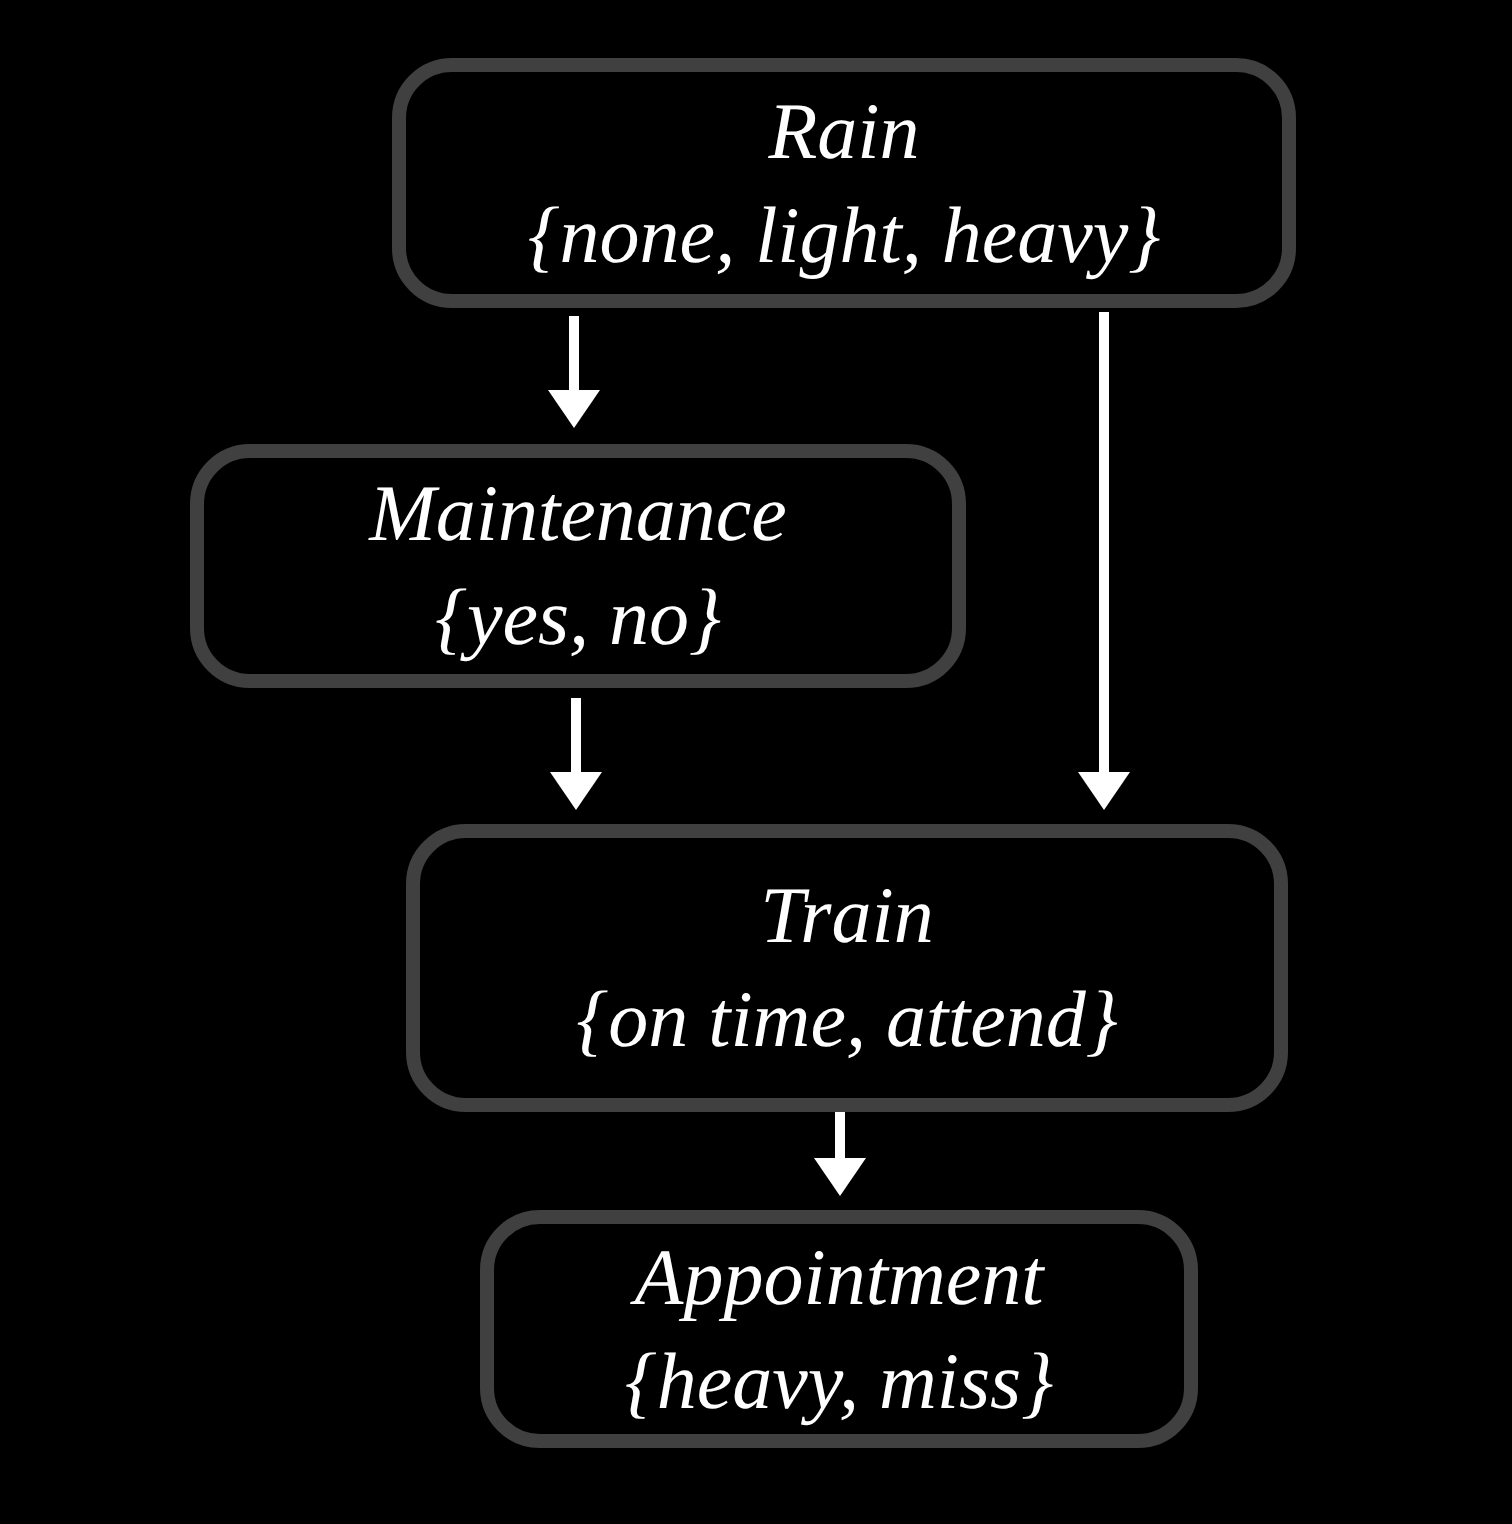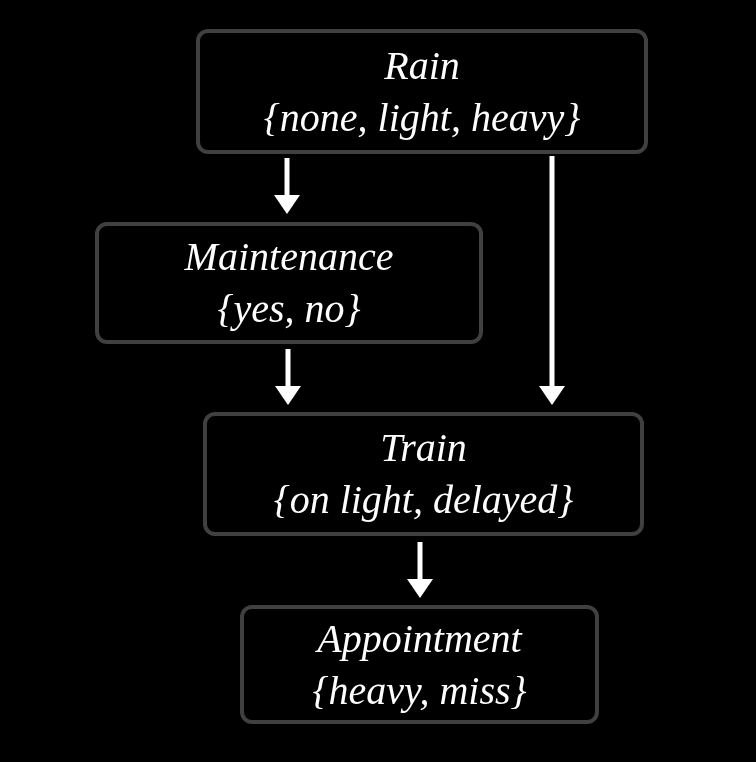--- a/index.html
+++ b/index.html
@@ -19,36 +19,36 @@
   svg.edge-layer {
     position: absolute;
     left: 0;
     top: 0;
     width: 756px;
     height: 762px;
     display: block;
   }
   .node {
     position: absolute;
-    border: 4px solid #404040;
-    border-radius: 12px;
+    border: 7px solid #404040;
+    border-radius: 30px;
     background: #000000;
     display: flex;
     flex-direction: column;
     align-items: center;
     justify-content: center;
     text-align: center;
     color: #ffffff;
     font-style: italic;
     font-size: 40px;
     line-height: 52px;
   }
   .node-rain        { left: 196px; top:  29px; width: 452px; height: 125px; }
   .node-maintenance { left:  95px; top: 222px; width: 388px; height: 122px; justify-content: center; }
-  .node-train       { left: 203px; top: 412px; width: 441px; height: 124px; }
+  .node-train       { left: 203px; top: 412px; width: 441px; height: 144px; }
   .node-appointment { left: 240px; top: 605px; width: 359px; height: 119px; }
   .node-label, .node-values {
     white-space: nowrap;
   }
 </style>
 </head>
 <body>
 
 <div class="canvas">
 
@@ -80,21 +80,21 @@
     <div class="node-values">{none, light, heavy}</div>
   </div>
 
   <div class="node node-maintenance">
     <div class="node-label">Maintenance</div>
     <div class="node-values">{yes, no}</div>
   </div>
 
   <div class="node node-train">
     <div class="node-label">Train</div>
-    <div class="node-values">{on light, delayed}</div>
+    <div class="node-values">{on time, attend}</div>
   </div>
 
   <div class="node node-appointment">
     <div class="node-label">Appointment</div>
     <div class="node-values">{heavy, miss}</div>
   </div>
 
 </div>
 
 </body></html>

